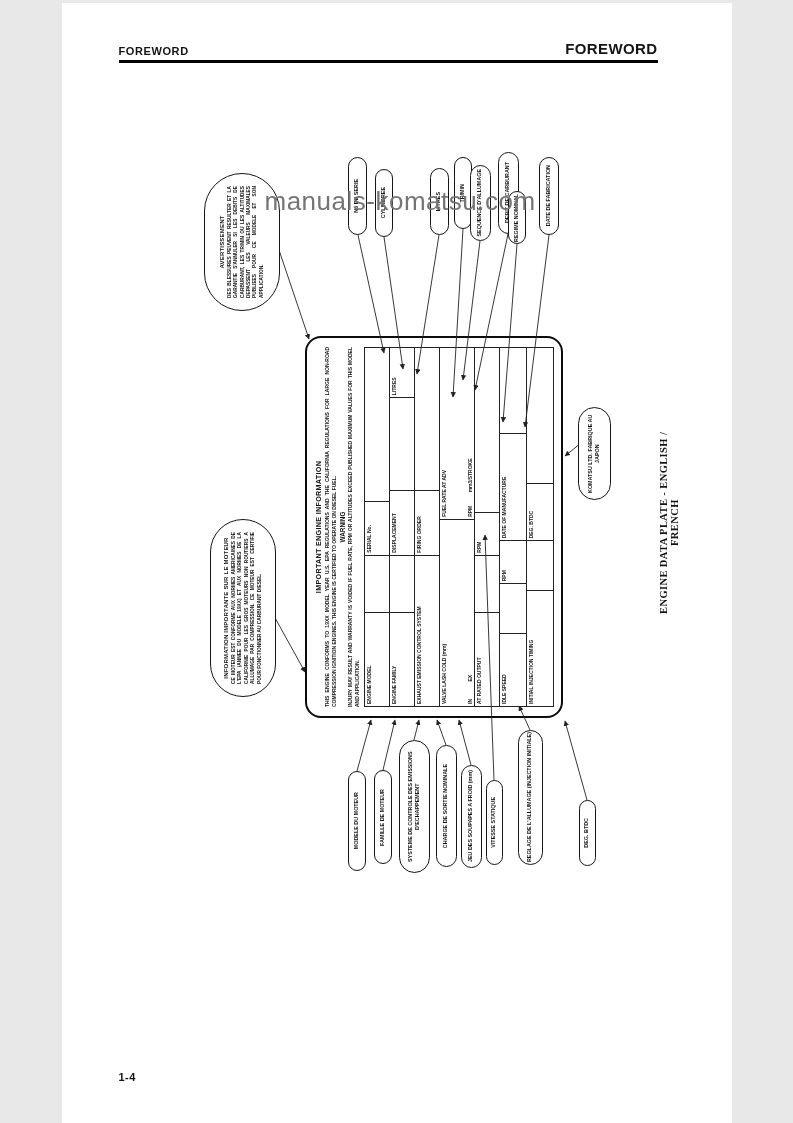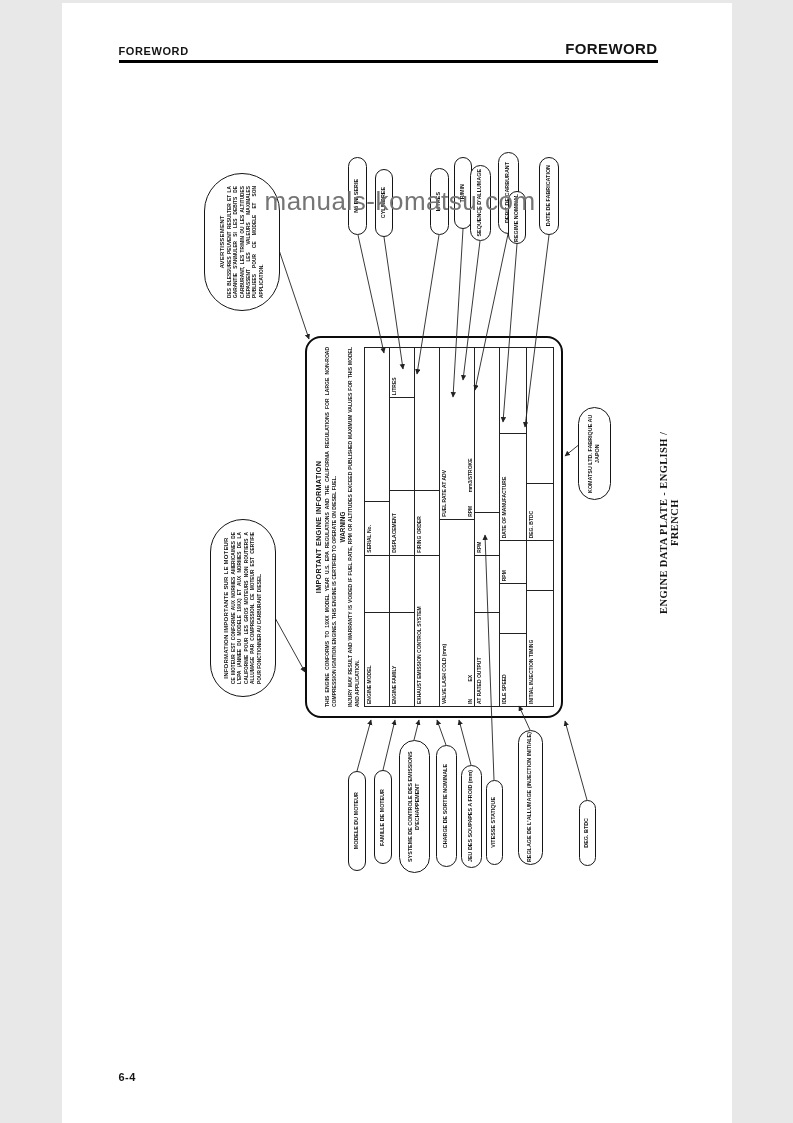--- a/index.html
+++ b/index.html
@@ -217,15 +217,15 @@
     <span class="vtext">REGLAGE DE L'ALLUMAGE (INJECTION INITIALE)</span>
     </div>
   <div class="pill" style="left:517px;top:797px;width:17px;height:66px">
     <span class="vtext">DEG. BTDC</span>
     </div>
 
   <div class="caption" style="left:596px;top:412px;width:22px;height:216px">
     <span class="vtext">ENGINE DATA PLATE - ENGLISH / FRENCH</span>
   </div>
 
-  <div class="pagenum">6-4</div>
+  <div class="pagenum">1-4</div>
 
 </div>
 
 </body></html>

